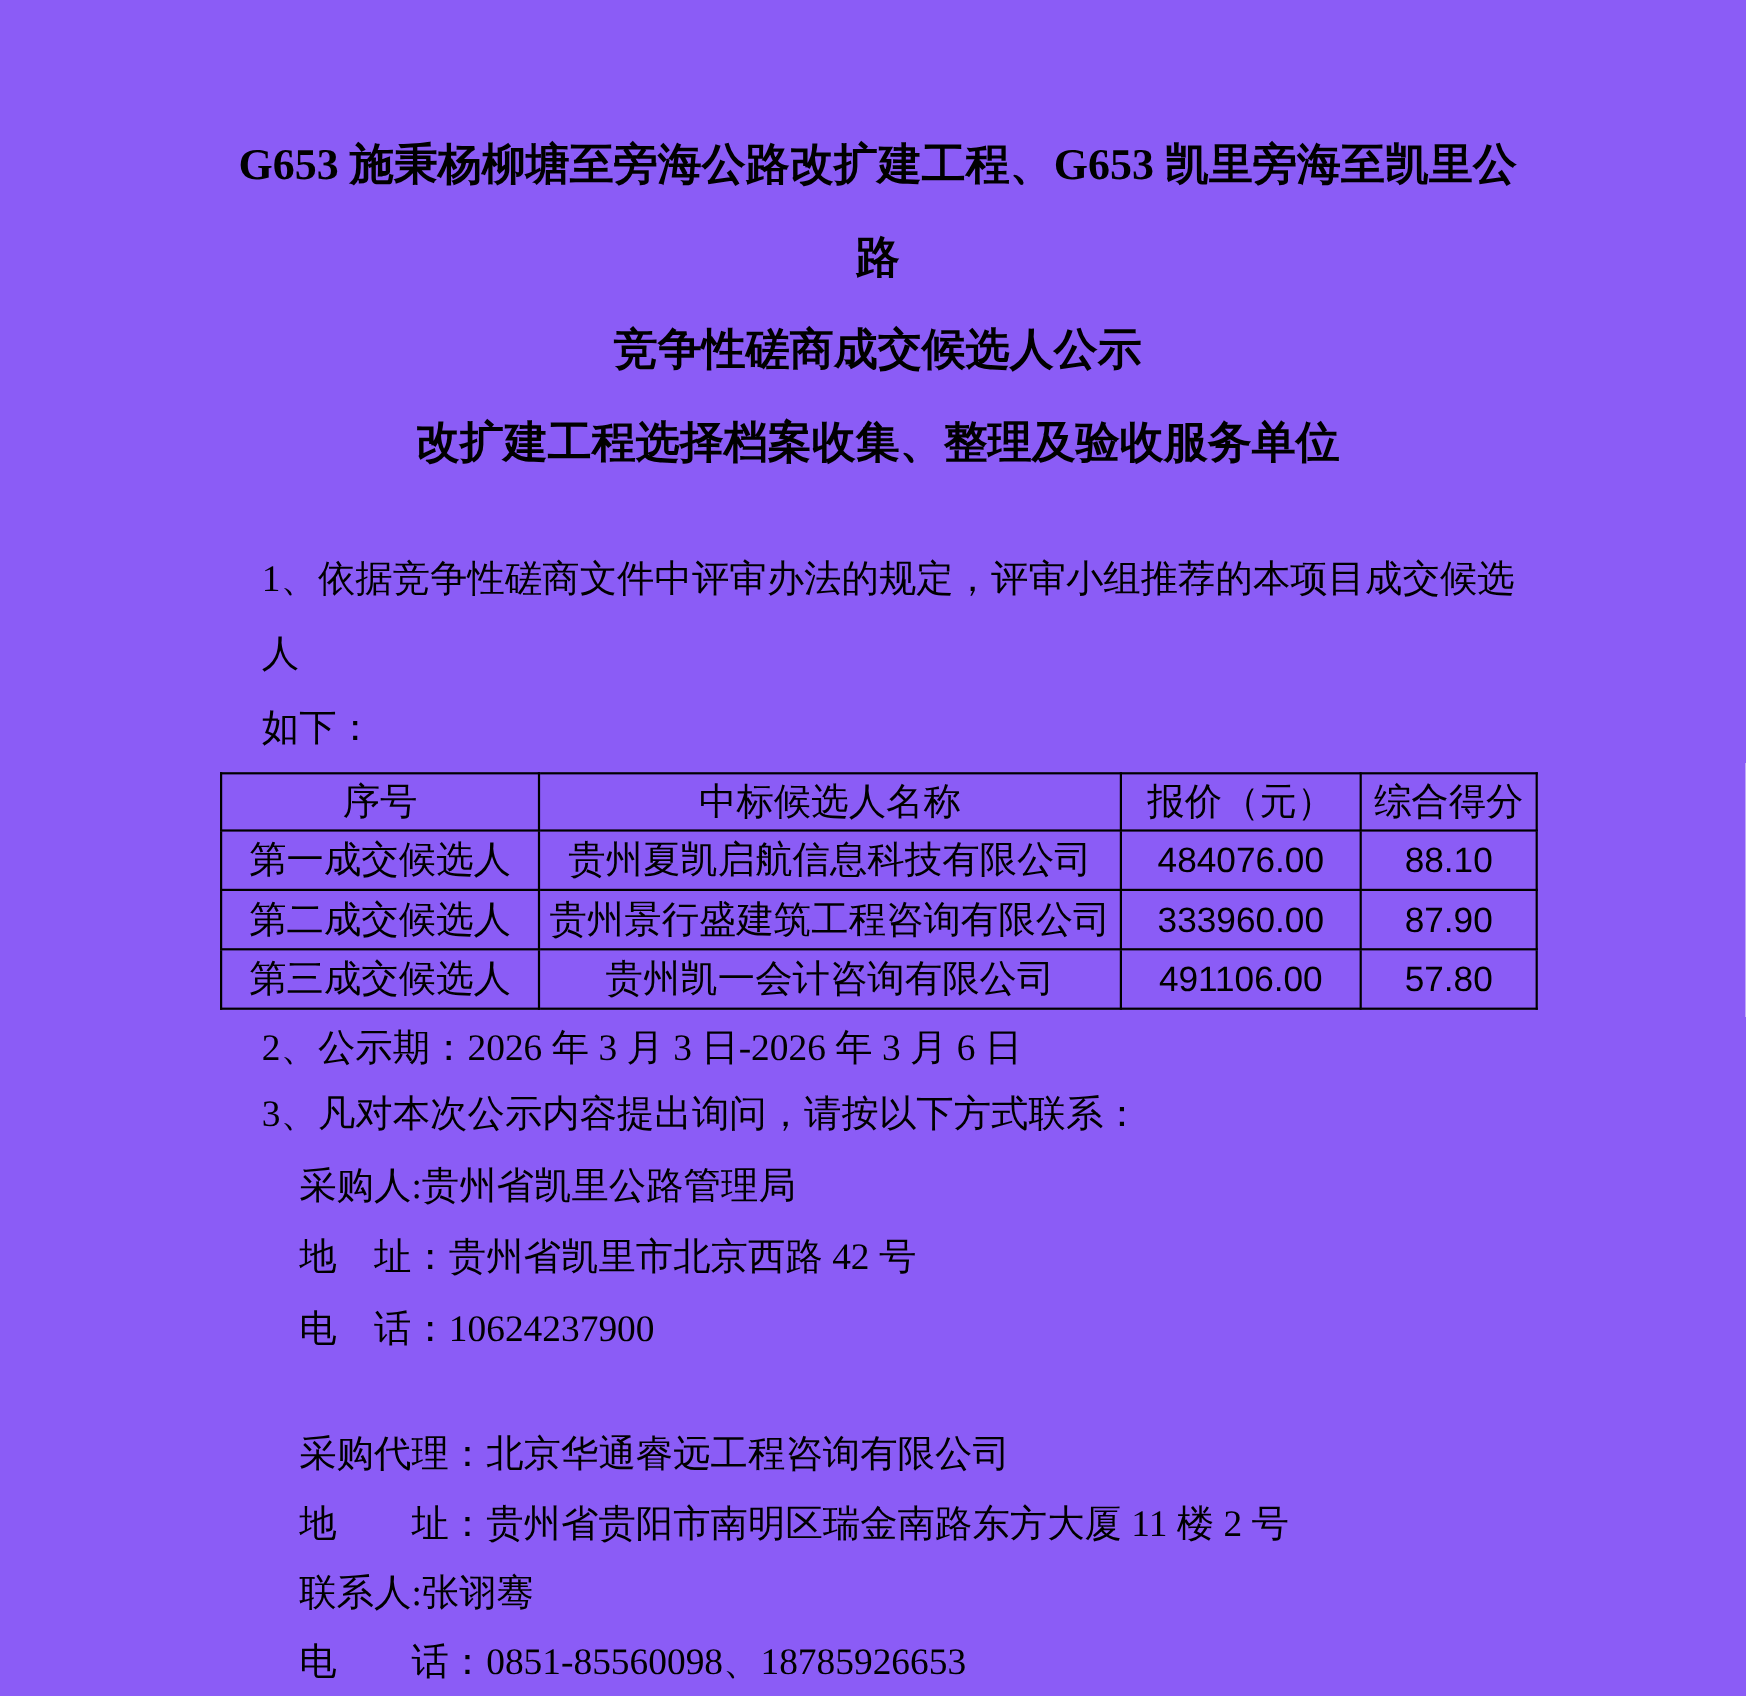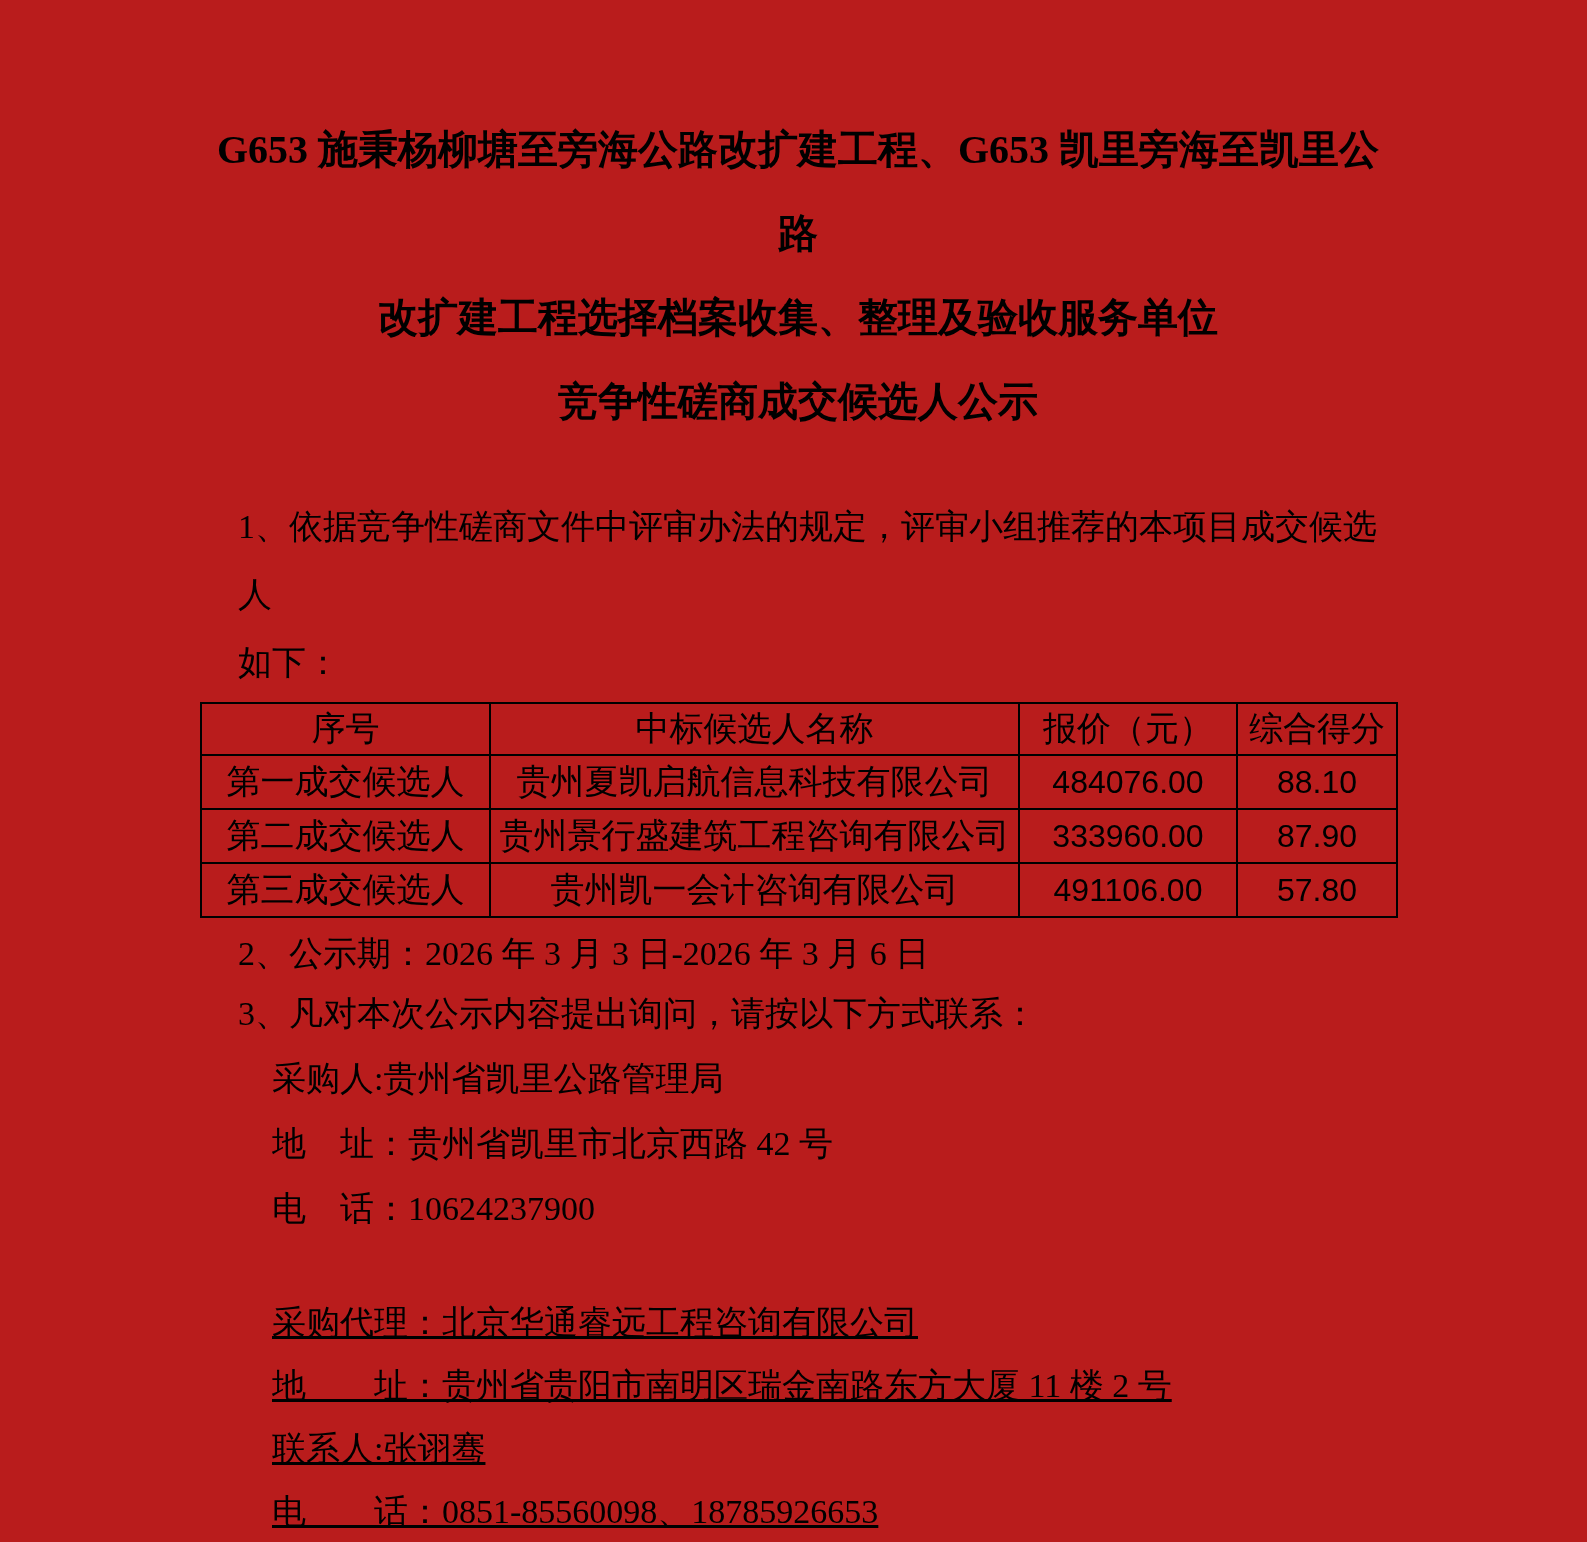--- a/index.html
+++ b/index.html
@@ -5,21 +5,21 @@
   html, body {
     margin: 0;
     padding: 0;
     background: #ffffff;
   }
   .page {
     position: relative;
     width: 1587px;
     height: 1542px;
     margin: 0 auto;
-    background: #b91c1c;
+    background: #8b5cf6;
     color: #000000;
     box-sizing: border-box;
     padding: 108px 191px 0 200px;
     font-family: "Liberation Serif", serif;
     overflow: hidden;
   }
   
   .title-block {
     text-align: center;
     font-weight: bold;
@@ -74,31 +74,31 @@
   .contact-block {
     font-size: 34px;
     margin-top: 2px;
   }
   .contact-line {
     line-height: 65px;
     padding-left: 72px;
     white-space: pre-wrap;
   }
   .contact-block.agent { margin-top: 50px; }
-  .contact-block.agent .contact-line { line-height: 63px; text-decoration: underline; }
+  .contact-block.agent .contact-line { line-height: 63px; }
 </style>
 </head>
 <body>
 
 <div class="page">
 
   <div class="title-block">
     <div class="title-line">G653 施秉杨柳塘至旁海公路改扩建工程、G653 凯里旁海至凯里公路</div>
+    <div class="title-line">竞争性磋商成交候选人公示</div>
     <div class="title-line">改扩建工程选择档案收集、整理及验收服务单位</div>
-    <div class="title-line">竞争性磋商成交候选人公示</div>
   </div>
 
   <div class="intro-block">
     <div class="intro-line">1、依据竞争性磋商文件中评审办法的规定，评审小组推荐的本项目成交候选人</div>
     <div class="intro-line">如下：</div>
   </div>
 
   <table class="candidates">
     <colgroup>
       <col class="c1">

